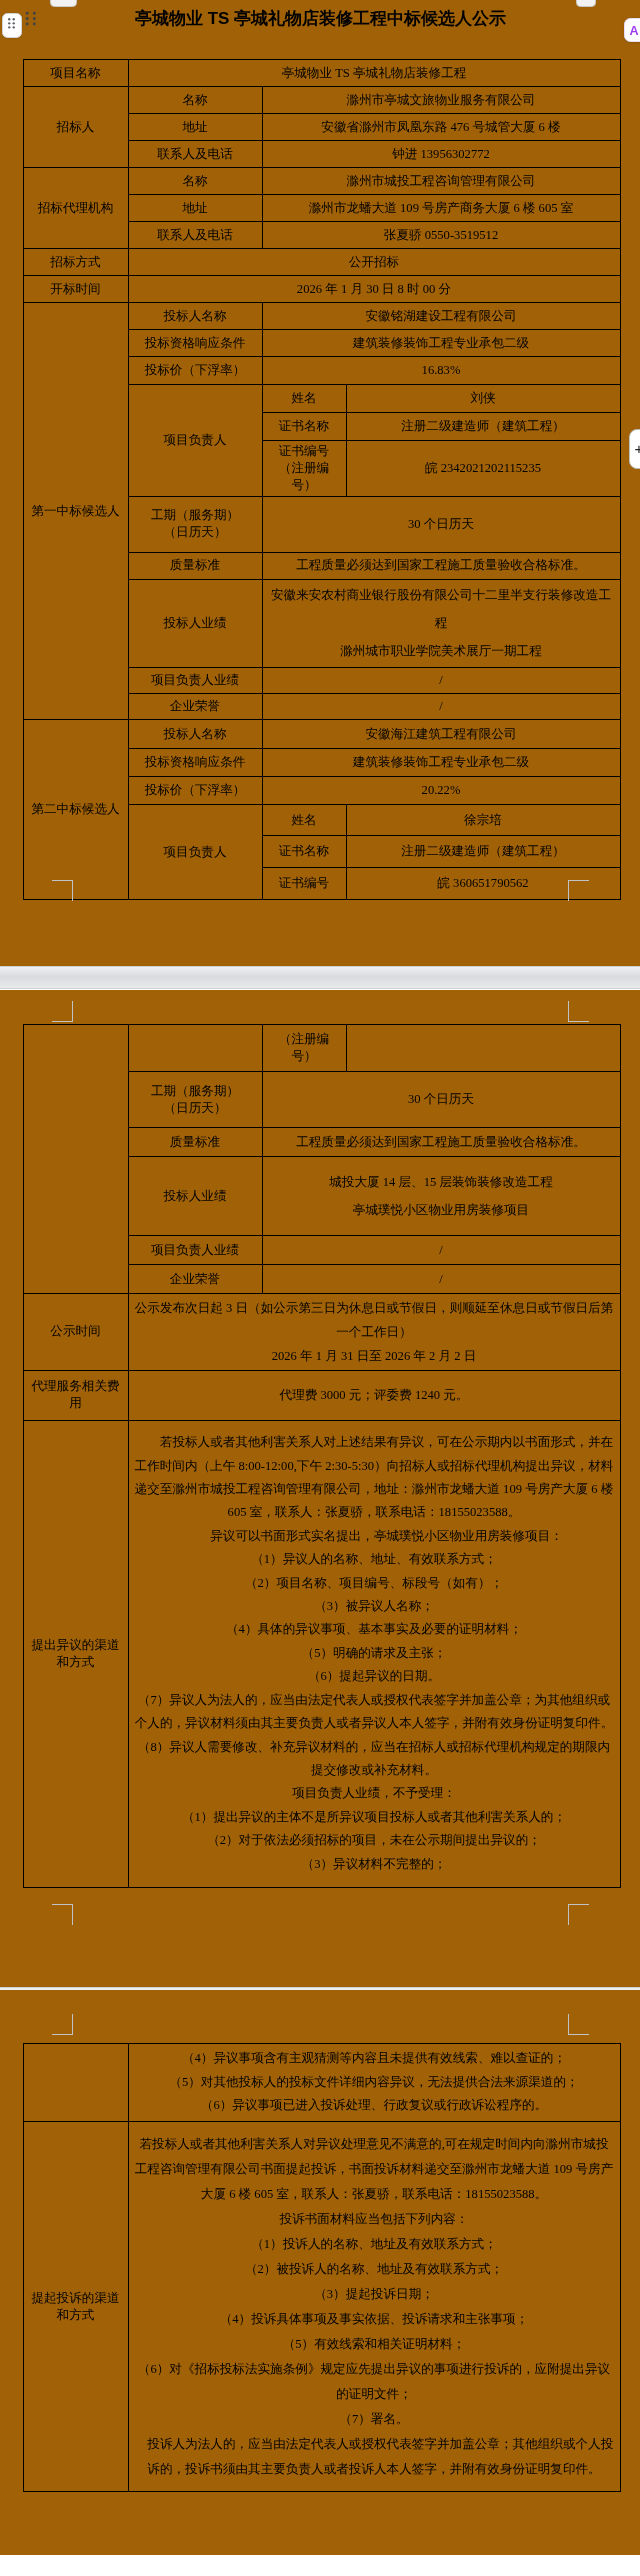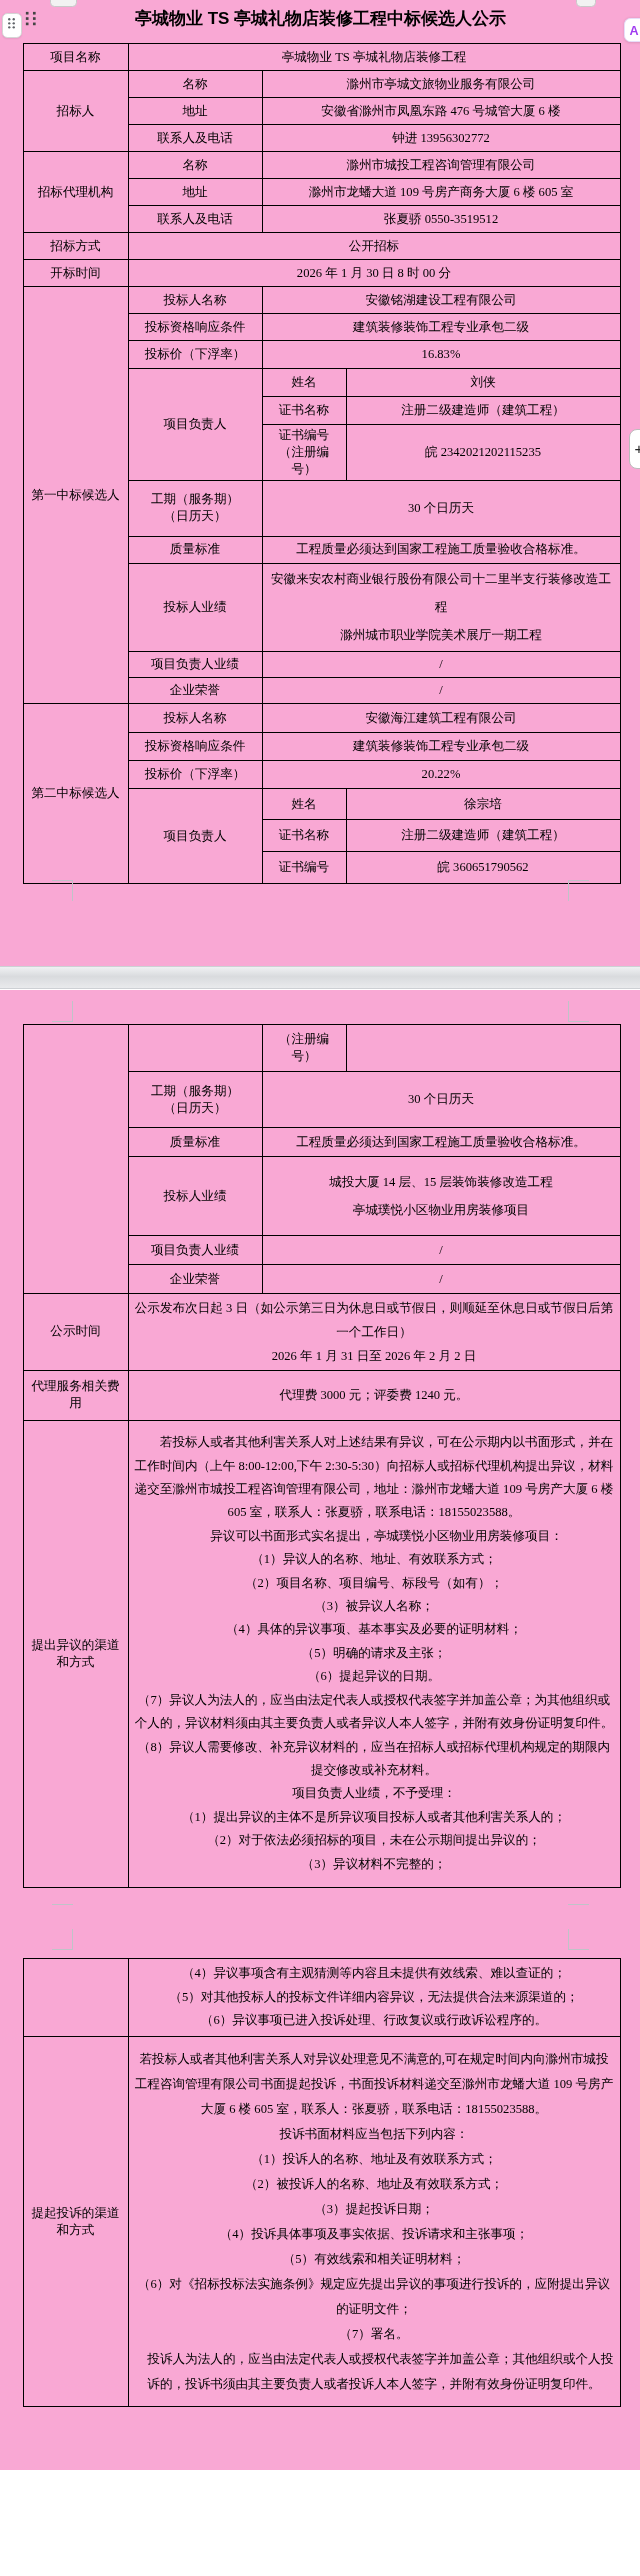--- a/index.html
+++ b/index.html
@@ -1,21 +1,21 @@
 <!DOCTYPE html>
 <html style="font-size:14.4px"><head>
 <meta charset="utf-8">
 <style>
   html,body{margin:0;padding:0;}
   body{
     width:641px;height:2576px;position:relative;overflow:hidden;
     background:#ffffff;color:#000;
     font-family:"Liberation Serif","DejaVu Serif",serif;
   }
-  .page{position:absolute;left:0;width:641px;background:#f9a8d4;}
+  .page{position:absolute;left:0;width:641px;background:#a16207;}
   .gap-bar{
     position:absolute;left:0;width:641px;height:23.4px;box-sizing:border-box;
     background:linear-gradient(#f0f1f3,#d9dbde 45%,#e9eaec);
     border-top:0.9px solid #cdd0d4;border-bottom:0.9px solid #cdd0d4;
   }
   .doc-title{
     position:absolute;left:0;top:7.2px;width:641px;text-align:center;
     font-size:17px;font-weight:bold;line-height:23.4px;
     font-family:"Liberation Sans","DejaVu Sans",sans-serif;
   }
@@ -70,21 +70,21 @@
     font-size:15.3px;color:#222;line-height:38px;padding-left:4.5px;box-sizing:border-box;
     font-family:"Liberation Sans",sans-serif;
   }
 </style>
 </head>
 <body>
 
 <div class="page" style="top:0;height:966px;">
   <div class="doc-title">亭城物业 TS 亭城礼物店装修工程中标候选人公示</div>
 
-  <table class="doc" style="top:43px;">
+  <table class="doc" style="top:59px;">
     <colgroup>
         <col style="width:105px">
         <col style="width:134px">
         <col style="width:84px">
         <col>
       </colgroup>
     <tbody>
         <tr class="r30">
       <td>项目名称</td>
       <td colspan="3">亭城物业 TS 亭城礼物店装修工程</td>
@@ -289,21 +289,21 @@
     </tr>
   </tbody>
     </table>
 
   <div class="mark bl" style="left:52px;top:914px;"></div>
   <div class="mark br" style="left:568px;top:914px;"></div>
 </div>
 
 <div class="gap-bar" style="top:1987px;"></div>
 
-<div class="page" style="top:1905px;height:565px;">
+<div class="page" style="top:1990px;height:565px;">
   <div class="mark tl" style="left:52px;top:24px;"></div>
   <div class="mark tr" style="left:568px;top:24px;"></div>
 
   <table class="doc" style="top:53px;">
     <colgroup>
         <col style="width:105px">
         <col style="width:134px">
         <col style="width:84px">
         <col>
       </colgroup>

